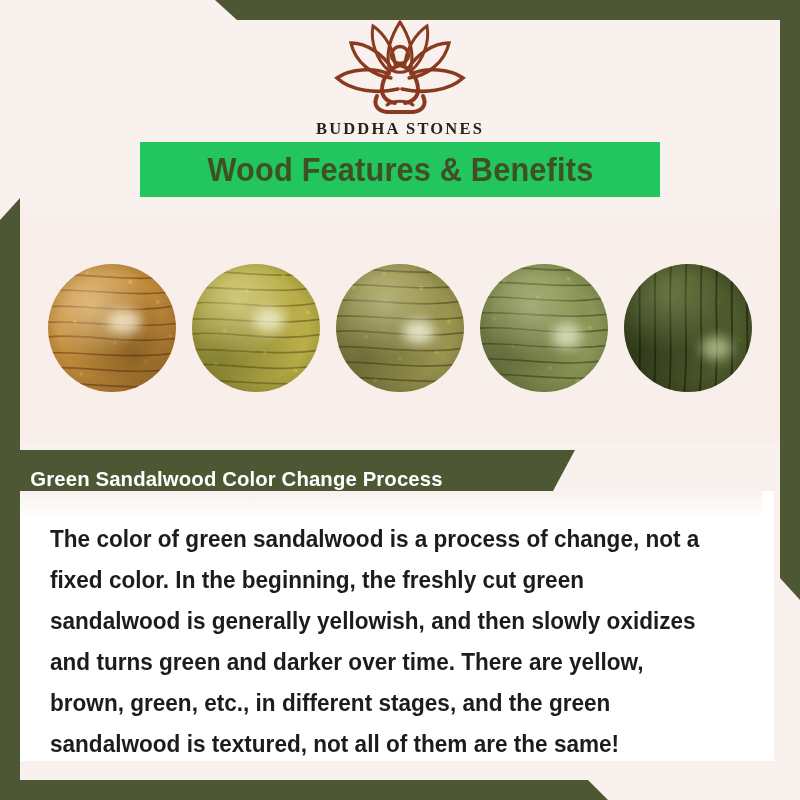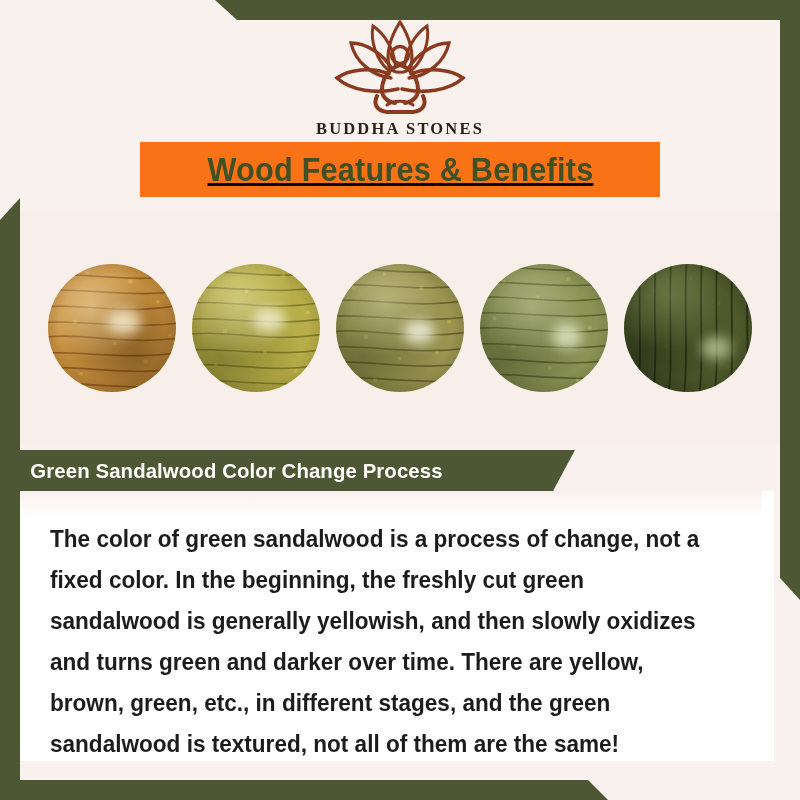--- a/index.html
+++ b/index.html
@@ -80,25 +80,24 @@
     font-weight: 600;
     letter-spacing: 2.2px;
     color: #2b2119;
   }
 
   
   .title-ribbon {
     position: absolute;
     left: 140px; top: 142px;
     width: 520px; height: 55px;
-    background: #f97316;
+    background: #22c55e;
     display: flex;
     align-items: center;
     justify-content: center;
-    text-decoration: underline;
   }
   .title-text {
     font-size: 33px;
     font-weight: 700;
     color: #3f5024;
     letter-spacing: 0.2px;
     transform: scaleX(0.93);
     white-space: nowrap;
   }
 
@@ -149,21 +148,21 @@
   }
 
   
   .section-banner {
     position: absolute;
     left: 0; top: 450px;
     width: 575px; height: 41px;
     background: #4d5733;
     clip-path: polygon(0 0, 575px 0, 553px 41px, 0 41px);
     display: flex;
-    align-items: center;
+    align-items: flex-end;
   }
   .section-banner-text {
     margin-left: 24px;
     font-size: 21px;
     font-weight: 700;
     color: #ffffff;
     letter-spacing: 0.1px;
     transform: scaleX(0.97);
     white-space: nowrap;
   }

